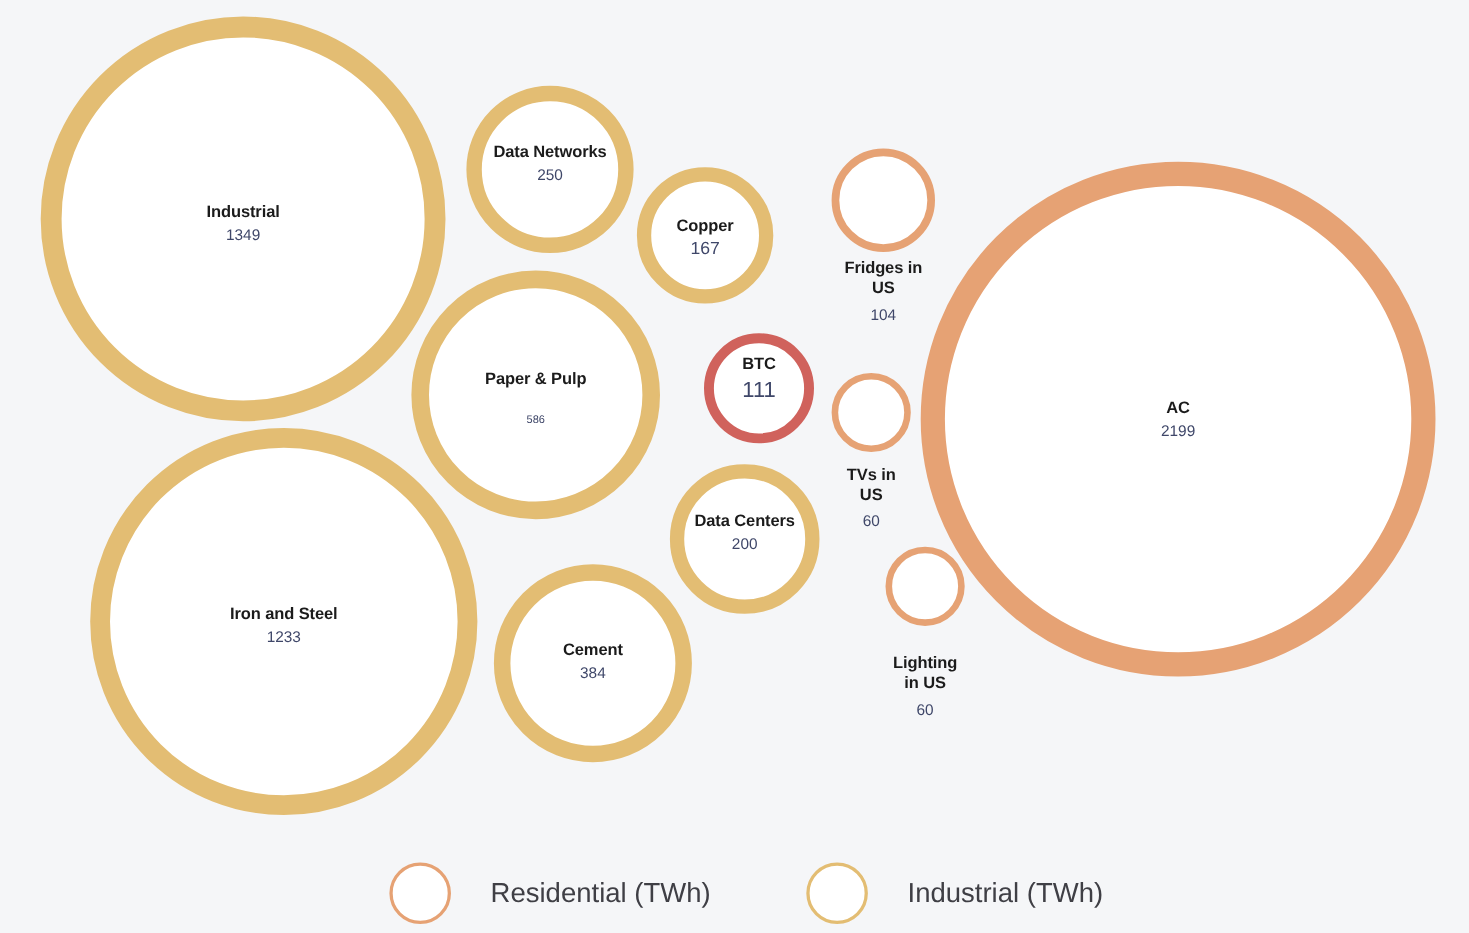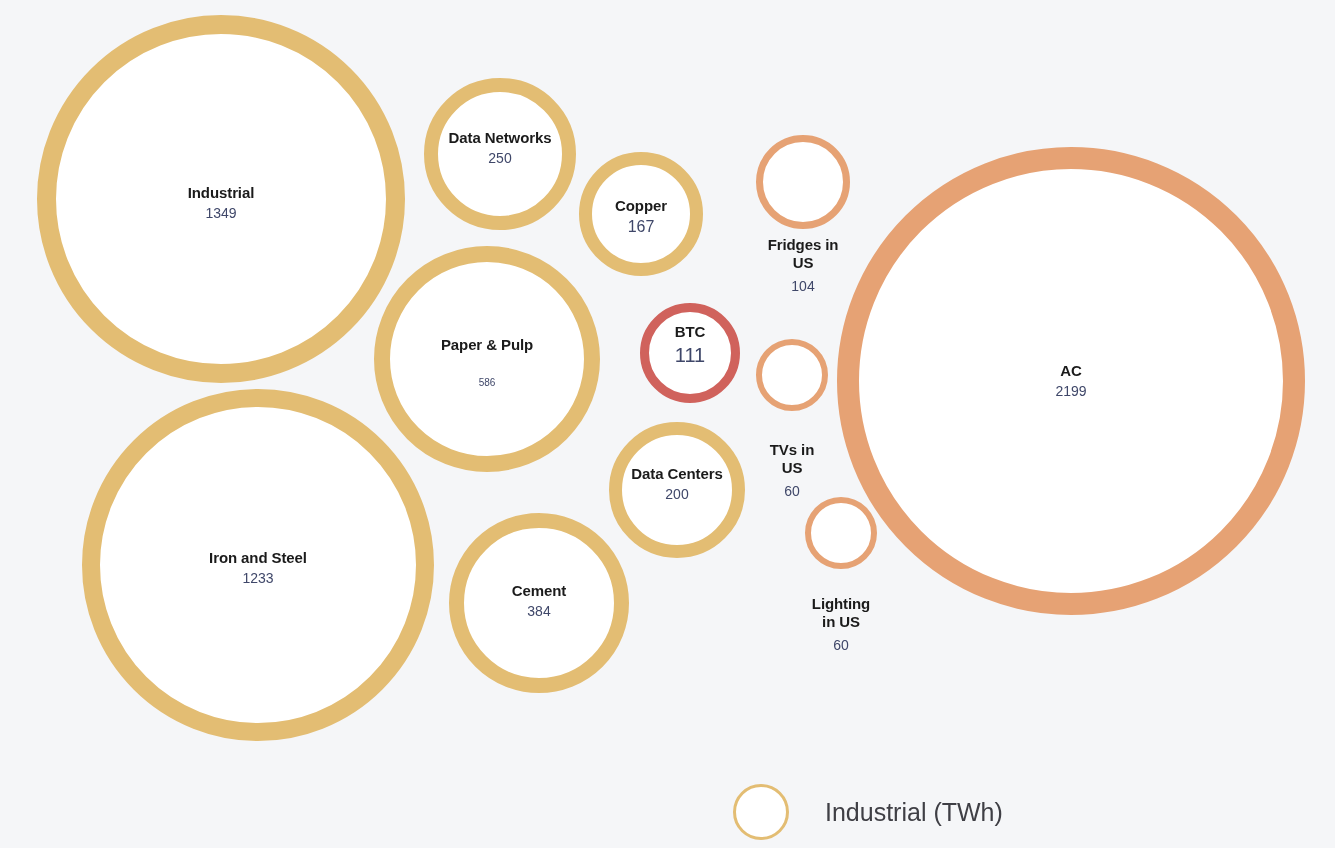--- a/index.html
+++ b/index.html
@@ -97,26 +97,30 @@
       <div class="bubble-label" style="left: 258px; top: 568px;"><span class="bubble-name" style="font-size: 15px;">Iron and Steel</span><span class="bubble-value" style="font-size: 14px;">1233</span></div>
       <div class="bubble-label" style="left: 487px; top: 362px;"><span class="bubble-name" style="font-size: 15px;">Paper &amp; Pulp</span><span class="bubble-value" style="font-size: 10px; margin-top: 23px;">586</span></div>
       <div class="bubble-label" style="left: 539px; top: 601px;"><span class="bubble-name" style="font-size: 15px;">Cement</span><span class="bubble-value" style="font-size: 14px;">384</span></div>
       <div class="bubble-label" style="left: 500px; top: 148px;"><span class="bubble-name" style="font-size: 15px;">Data Networks</span><span class="bubble-value" style="font-size: 14px;">250</span></div>
       <div class="bubble-label" style="left: 677px; top: 484px;"><span class="bubble-name" style="font-size: 15px;">Data Centers</span><span class="bubble-value" style="font-size: 14px;">200</span></div>
       <div class="bubble-label" style="left: 641px; top: 217px;"><span class="bubble-name" style="font-size: 15px;">Copper</span><span class="bubble-value" style="font-size: 16px;">167</span></div>
       <div class="bubble-label" style="left: 1071px; top: 381px;"><span class="bubble-name" style="font-size: 15px;">AC</span><span class="bubble-value" style="font-size: 14px;">2199</span></div>
       <div class="bubble-label" style="left: 690px; top: 345px;"><span class="bubble-name" style="font-size: 15px;">BTC</span><span class="bubble-value" style="font-size: 20px;">111</span></div>
       <div class="bubble-label outside" style="left: 803px; top: 265px;"><span class="bubble-name" style="font-size: 15px;">Fridges in
 US</span><span class="bubble-value" style="font-size: 14px;">104</span></div>
-      <div class="bubble-label outside" style="left: 792px; top: 470px;"><span class="bubble-name" style="font-size: 15px;">TVs in
+      <div class="bubble-label outside" style="left: 792px; top: 453px;"><span class="bubble-name" style="font-size: 15px;">TVs in
 US</span><span class="bubble-value" style="font-size: 14px;">60</span></div>
       <div class="bubble-label outside" style="left: 841px; top: 624px;"><span class="bubble-name" style="font-size: 15px;">Lighting
 in US</span><span class="bubble-value" style="font-size: 14px;">60</span></div>
     </div>
 
   <div class="legend">
+      <div class="legend-item" style="left: 354px; top: 14px;">
+        <span class="legend-swatch" style="border: 3px solid rgb(230, 162, 116);"></span>
+        <span class="legend-text">Residential (TWh)</span>
+      </div>
       <div class="legend-item" style="left: 733px; top: 14px;">
         <span class="legend-swatch" style="border: 3px solid rgb(227, 189, 115);"></span>
         <span class="legend-text">Industrial (TWh)</span>
       </div>
     </div>
 
 </div>
 
 </body></html>

